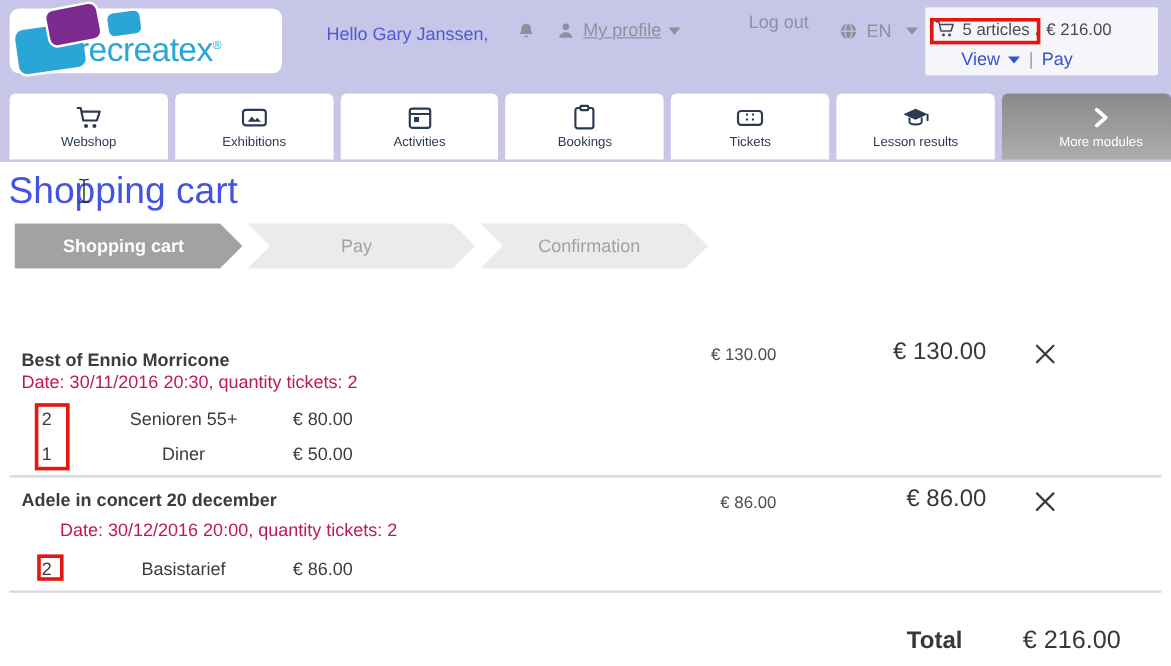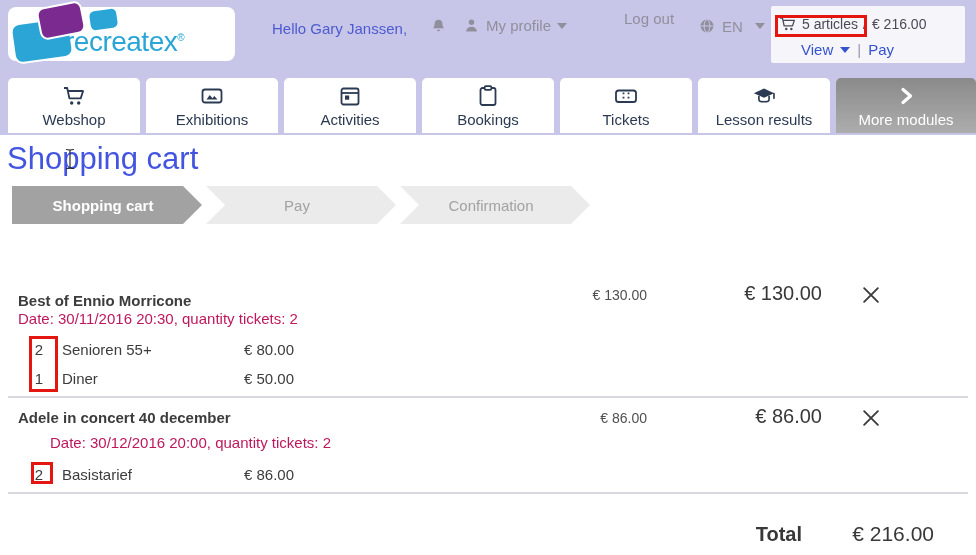--- a/index.html
+++ b/index.html
@@ -24,44 +24,44 @@
   .caret { width:0; height:0; border-left:5px solid transparent; border-right:5px solid transparent; border-top:6px solid currentColor; display:inline-block; }
 
   .cart-box { position:absolute; left:771px; top:6px; width:194px; height:57px; background:#f6f6fa; border-radius:2px; }
   .cart-row1 { position:absolute; left:8px; top:10px; display:flex; align-items:center; gap:5px; font-size:14px; color:#4a4a55; }
   .cart-row2 { position:absolute; left:30px; top:35px; display:flex; align-items:center; gap:7px; font-size:15px; color:#3353cf; }
   .cart-row2 .pipe { color:#9a9aa8; }
   .annot { position:absolute; border:3px solid #e3170f; }
 
   
   .tabs { position:absolute; left:8px; top:78px; width:968px; height:55px; display:flex; gap:6px; }
-  .tab { flex:1; background:#fff; border-radius:5px 5px 0 0; display:flex; flex-direction:column; align-items:center; justify-content:center; gap:3px; color:#2b3a52; font-size:15px; }
+  .tab { flex:1; background:#fff; border-radius:5px 5px 0 0; display:flex; flex-direction:column; align-items:center; justify-content:center; gap:3px; color:#2b3a52; font-size:11px; }
   .tab svg { width:24px; height:24px; display:block; }
-  .tab-more { flex:none; width:140px; background:linear-gradient(#8a8a8a,#adadad); color:#fff; }
+  .tab-more { flex:none; width:117px; background:linear-gradient(#8a8a8a,#adadad); color:#fff;padding-left:24px; }
 
   
   .page-title { position:absolute; left:7px; top:141px; font-size:31px; color:#4355e0; }
   .ibeam { position:absolute; left:64px; top:148px; }
 
   .crumbs { position:absolute; left:12px; top:186px; display:flex; gap:4px; }
   .crumb { width:182px; height:38px; display:flex; align-items:center; justify-content:center; font-size:15px; padding-right:8px; }
   .crumb-active { background:#a2a2a2; color:#fff; font-weight:bold;
     clip-path:polygon(0 0, calc(100% - 19px) 0, 100% 50%, calc(100% - 19px) 100%, 0 100%); }
   .crumb-next { background:#ebebeb; color:#a2a2a2;
     clip-path:polygon(0 0, calc(100% - 19px) 0, 100% 50%, calc(100% - 19px) 100%, 0 100%, 19px 50%); }
 
   .abs { position:absolute; }
   .item-name  { font-size:15px; font-weight:bold; color:#3c3c3c; }
   .item-date  { font-size:15px; color:#be185d; }
   .unit-price { width:117px; text-align:right; font-size:14px; color:#4f4f4f; }
   .line-total { width:122px; text-align:right; font-size:20px; color:#383838; }
   .xbtn { width:22px; height:22px; cursor:pointer; }
   .tline { position:absolute; left:20px; display:flex; align-items:center; font-size:15px; color:#3c3c3c; }
   .tline .qty { width:38px; text-align:center; }
-  .tline .tlabel { width:186px; box-sizing:border-box; padding-left:4px; }
+  .tline .tlabel { width:186px; box-sizing:border-box; padding-left:4px;text-align:center; }
   .divider { position:absolute; left:8px; width:960px; border-top:2px solid #d9d9e2; }
   .total-label  { width:120px; text-align:right; font-size:20px; color:#383838;font-weight:bold; }
   .total-amount { width:124px; text-align:right; font-size:21px; color:#383838; }
 </style>
 </head>
 <body>
 
 <div id="app">
 
   <div class="chrome"></div>
@@ -75,21 +75,21 @@
 
   <div class="greeting">Hello Gary Janssen,</div>
 
   <div class="hgroup" style="left:430px; top:18px;">
     <svg class="hicon" width="17" height="17" viewBox="0 0 24 24" fill="currentColor">
         <path d="M12 2.5c-3.4 0-5.6 2.5-5.6 6 0 4-1.5 5.3-2.4 6.1h16c-.9-.8-2.4-2.1-2.4-6.1 0-3.5-2.2-6-5.6-6z"></path>
         <path d="M9.8 16.5a2.2 2.2 0 0 0 4.4 0z"></path>
       </svg>
   </div>
 
-  <div class="hgroup" style="left:463px; top:17px;">
+  <div class="hgroup" style="left:463px; top:17px;text-decoration:underline;">
     <svg class="hicon" width="17" height="17" viewBox="0 0 24 24" fill="currentColor">
         <circle cx="12" cy="7.5" r="3.8"></circle>
         <path d="M4.2 20.5c.6-4.2 3.8-6.6 7.8-6.6s7.2 2.4 7.8 6.6z"></path>
       </svg>
     <span>My profile</span>
     <span class="caret"></span>
   </div>
 
   <div class="hgroup" style="left:624px; top:10px;justify-content:center;">
     <span>Log out</span>
@@ -209,21 +209,21 @@
   </div>
   <div class="tline" style="top:370px;">
     <span class="qty">1</span>
     <span class="tlabel">Diner</span>
     <span class="tprice">€ 50.00</span>
   </div>
   <div class="annot" style="left:29px; top:336px; width:23px; height:50px;"></div>
 
   <div class="divider" style="top:396px;"></div>
 
-  <div class="abs item-name" style="left:18px; top:409px;">Adele in concert 40 december</div>
+  <div class="abs item-name" style="left:18px; top:409px;">Adele in concert 20 december</div>
   <div class="abs unit-price" style="left:530px; top:410px;">€ 86.00</div>
   <div class="abs line-total" style="left:700px; top:405px;">€ 86.00</div>
   <svg class="abs xbtn" style="left:860px; top:407px;" viewBox="0 0 24 24">
       <path d="M4.5 4.5l15 15M19.5 4.5l-15 15" stroke="#3a3a3a" stroke-width="2" stroke-linecap="round"></path>
     </svg>
   <div class="abs item-date" style="left:18px; top:434px;margin-left:32px;">Date: 30/12/2016 20:00, quantity tickets: 2</div>
 
   <div class="tline" style="top:466px;">
     <span class="qty">2</span>
     <span class="tlabel">Basistarief</span>

